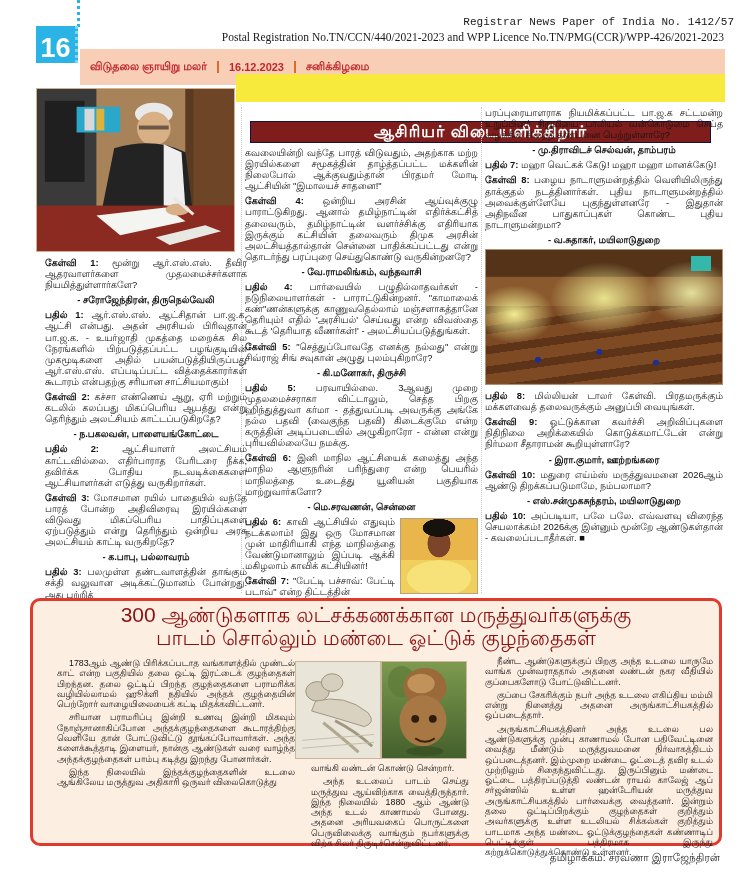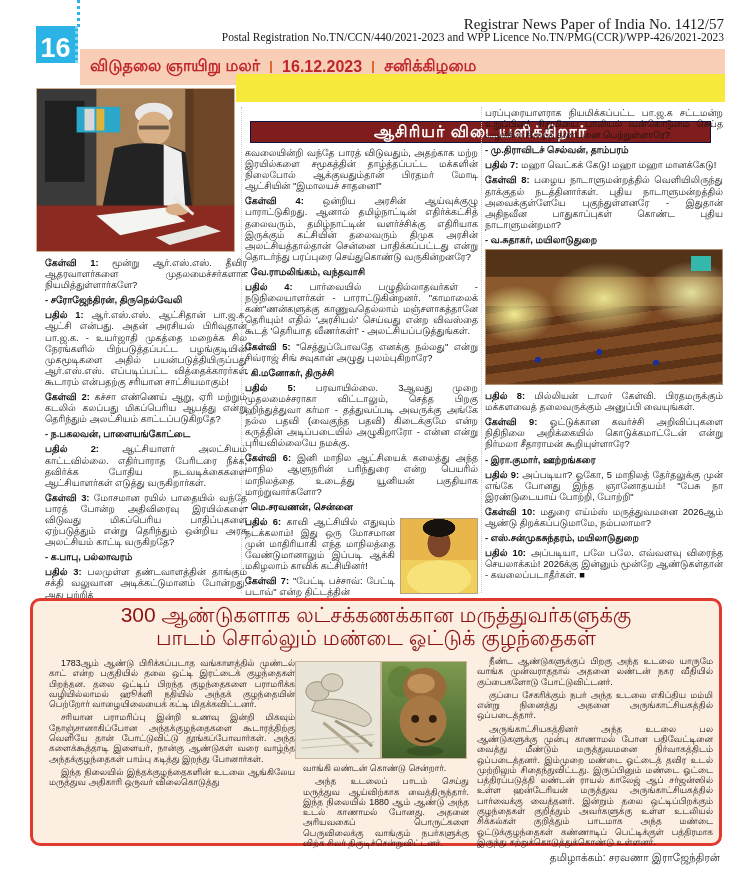--- a/index.html
+++ b/index.html
@@ -3,44 +3,44 @@
 <meta charset="utf-8">
 <style>
   html,body{margin:0;padding:0;}
   body{width:750px;height:884px;background:#ffffff;font-family:"Liberation Sans",sans-serif;position:relative;overflow:hidden;color:#111;}
 
   
   .dotted-top{position:absolute;left:77px;top:0;height:27px;border-left:3px dotted #2bb3e5;}
   .page-num{position:absolute;left:36px;top:26px;width:42px;height:37px;background:#2bb3e5;color:#fff;
     font-weight:bold;font-size:27px;display:flex;align-items:flex-end;justify-content:center;line-height:1;padding-bottom:1px;
     border-right:3px dotted #7fd4f2;box-sizing:border-box;}
-  .reg-line{position:absolute;right:26px;top:16px;font-family:Liberation Serif, serif;font-size:15px;color:#1a1a1a;text-align:right;}
+  .reg-line{position:absolute;right:16px;top:16px;font-family:Liberation Mono, monospace;font-size:11px;color:#1a1a1a;text-align:right;}
   .postal-line{position:absolute;right:26px;top:31px;font-family:"Liberation Serif",serif;font-size:11.5px;color:#1a1a1a;text-align:right;}
   .masthead{position:absolute;left:80px;top:49px;width:645px;height:36px;background:#f8cfb6;color:#c0272d;
-    display:flex;align-items:center;gap:10px;padding:0 10px;box-sizing:border-box;font-weight:bold;font-size:16px;}
+    display:flex;align-items:center;gap:10px;padding:0 10px;box-sizing:border-box;font-weight:bold;font-size:11px;}
   .masthead .sep{border-left:2px solid #e06a2a;height:12px;}
 
   
   .qa-banner{position:absolute;left:236px;top:74px;width:489px;height:28px;background:#f7ea3c;box-sizing:border-box;padding:3px 14px 3px 14px;}
   .qa-banner-bar{background:#7f1d1d;border:1px solid #10123f;height:22px;box-sizing:border-box;color:#fff;text-align:center;
     font-weight:bold;font-size:16px;line-height:20px;letter-spacing:1px;margin-top:44px;}
 
   
   .editor-photo{position:absolute;left:36px;top:88px;width:199px;height:164px;border:1px solid #d0b090;box-sizing:border-box;}
   .editor-photo svg{display:block;width:100%;height:100%;}
 
   
   .col{position:absolute;text-align:justify;font-size:9.4px;line-height:1.18;}
   #col1{left:45px;top:257px;width:202px;height:336px;}
   #col2{left:245px;top:107px;width:233px;height:486px;margin-top:40px;}
   #col3{left:485px;top:107px;width:238px;height:486px;}
   .colrule{position:absolute;width:0;border-left:1px dotted #c9c9c9;}
   .para{margin:0 0 4px 0;}
   .para b{font-weight:bold;}
-  .para.sig{text-align:left;font-weight:bold;}
+  .para.sig{text-align:center;font-weight:bold;}
   .flow-img.parliament{width:100%;height:136px;margin:2px 0 5px 0;border:1px solid #b09070;box-sizing:border-box;
     background-color:#8a5a2e;
     background-image:
       linear-gradient(#35b8ac,#35b8ac),
       radial-gradient(circle 3px at 22% 82%, #1b2f9a 97%, rgba(0,0,0,0)),
       radial-gradient(circle 3px at 48% 76%, #1b2f9a 97%, rgba(0,0,0,0)),
       radial-gradient(circle 3px at 72% 84%, #1b2f9a 97%, rgba(0,0,0,0)),
       radial-gradient(ellipse 55px 40px at 12% 48%, rgba(246,244,150,.95), rgba(246,244,150,0) 72%),
       radial-gradient(ellipse 75px 50px at 50% 36%, rgba(240,238,150,.92), rgba(240,238,150,0) 72%),
       radial-gradient(ellipse 62px 44px at 87% 32%, rgba(238,242,170,.88), rgba(238,242,170,0) 72%),
@@ -60,21 +60,21 @@
 
   
   .bottom-box{position:absolute;left:30px;top:598px;width:692px;height:248px;background:#fdeee2;
     border:3px solid #e03a2f;border-radius:10px;box-sizing:border-box;}
   .b-headline{position:absolute;left:0;top:3px;width:100%;text-align:center;font-weight:normal;color:#8c1212;
     font-size:21px;line-height:1.08;}
   .bcol{position:absolute;text-align:justify;font-size:8.8px;line-height:1.17;}
   #bcol1{left:12px;top:57px;width:250px;}
   #bcol2{left:266px;top:162px;width:170px;}
   #bcol3{left:440px;top:55px;width:240px;}
-  .bcol .para{margin:0 0 3px 4px;}
+  .bcol .para{margin:0 0 3px 12px;}
   .bcol .para.p{text-indent:12px;}
   .b-images{position:absolute;left:262px;top:60px;width:172px;height:98px;display:flex;}
   .b-images > div{border:1px solid #cbb79d;box-sizing:border-box;}
   .b-images svg{display:block;width:100%;height:100%;}
   .twins{width:86px;height:98px;}
   .skull{width:86px;height:98px;}
 
   .credit{position:absolute;right:30px;top:851px;font-size:10.5px;color:#222;}
   .credit b{font-weight:normal;}
 </style>
@@ -152,21 +152,20 @@
 <div class="col" id="col3">
     <p class="para cont">பரப்புரையாளராக நியமிக்கப்பட்ட பா.ஜ.க சட்டமன்ற உறுப்பினர் சிறுமியை பாலியல் வன்கொடுமை செய்த வழக்கில் சிறைத் தண்டனை பெற்றுள்ளாரே?</p>
     <p class="para sig">- மு.திராவிடச் செல்வன், தாம்பரம்</p>
     <p class="para a"><b>பதில் 7: </b>மஹா வெட்கக் கேடு! மஹா மஹா மானக்கேடு!</p>
     <p class="para q"><b>கேள்வி 8: </b>பழைய நாடாளுமன்றத்தில் வெளியிலிருந்து தாக்குதல் நடத்தினார்கள். புதிய நாடாளுமன்றத்தில் அவைக்குள்ளேயே புகுந்துள்ளனரே - இதுதான் அதிநவீன பாதுகாப்புகள் கொண்ட புதிய நாடாளுமன்றமா?</p>
     <p class="para sig">- வ.சுதாகர், மயிலாடுதுறை</p>
     <div class="flow-img parliament"></div>
     <p class="para a"><b>பதில் 8: </b>மில்லியன் டாலர் கேள்வி. பிரதமருக்கும் மக்களவைத் தலைவருக்கும் அனுப்பி வையுங்கள்.</p>
     <p class="para q"><b>கேள்வி 9: </b>ஓட்டுக்கான கவர்ச்சி அறிவிப்புகளை நிதிநிலை அறிக்கையில் கொடுக்கமாட்டேன் என்று நிர்மலா சீதாராமன் கூறியுள்ளாரே?</p>
     <p class="para sig">- இரா.குமார், ஊற்றங்கரை</p>
-    <p class="para a"><b>பதில் 9: </b>அப்படியா? ஓகோ, 5 மாநிலத் தேர்தலுக்கு முன் எங்கே போனது இந்த ஞானோதயம்! "பேசு நா இரண்டுடையாய் போற்றி, போற்றி"</p>
     <p class="para q"><b>கேள்வி 10: </b>மதுரை எய்ம்ஸ் மருத்துவமனை 2026ஆம் ஆண்டு திறக்கப்படுமாமே, நம்பலாமா?</p>
     <p class="para sig">- எஸ்.சன்முகசுந்தரம், மயிலாடுதுறை</p>
     <p class="para a"><b>பதில் 10: </b>அப்படியா, பலே பலே. எவ்வளவு விரைந்த செயலாக்கம்! 2026க்கு இன்னும் மூன்றே ஆண்டுகள்தான் - கவலைப்படாதீர்கள்.  ■</p>
   </div>
 
 <div class="bottom-box">
   <div class="b-headline">
     <div>300 ஆண்டுகளாக லட்சக்கணக்கான மருத்துவர்களுக்கு</div>
     <div>பாடம் சொல்லும் மண்டை ஓட்டுக் குழந்தைகள்</div>
   </div>

